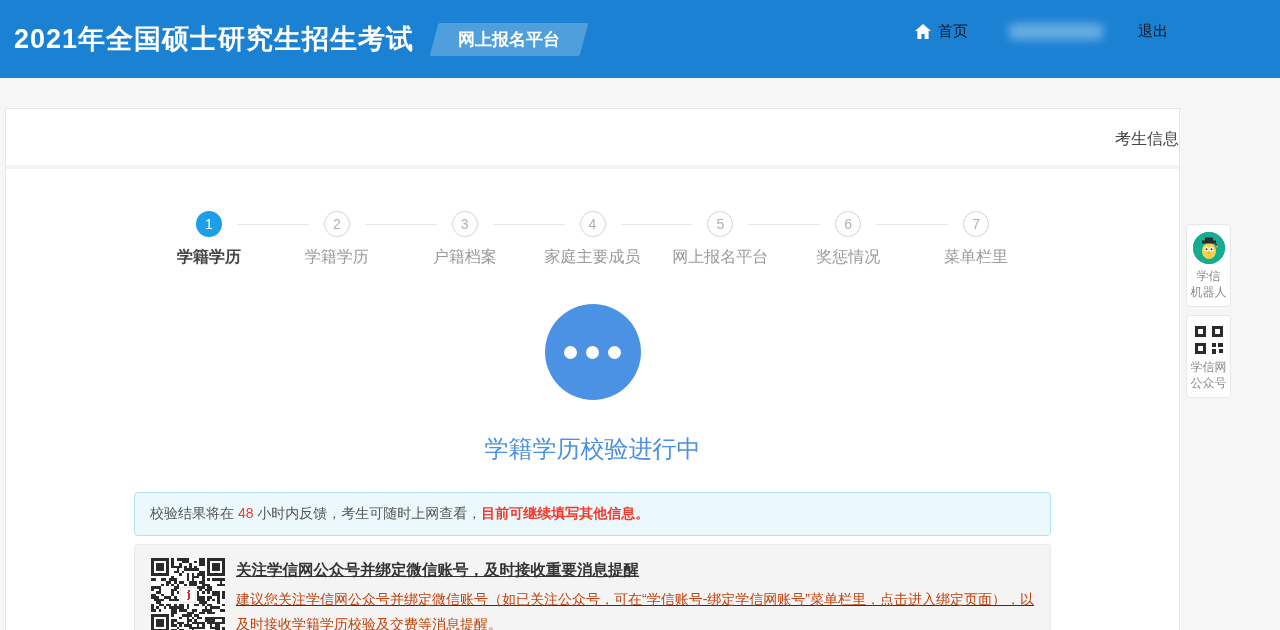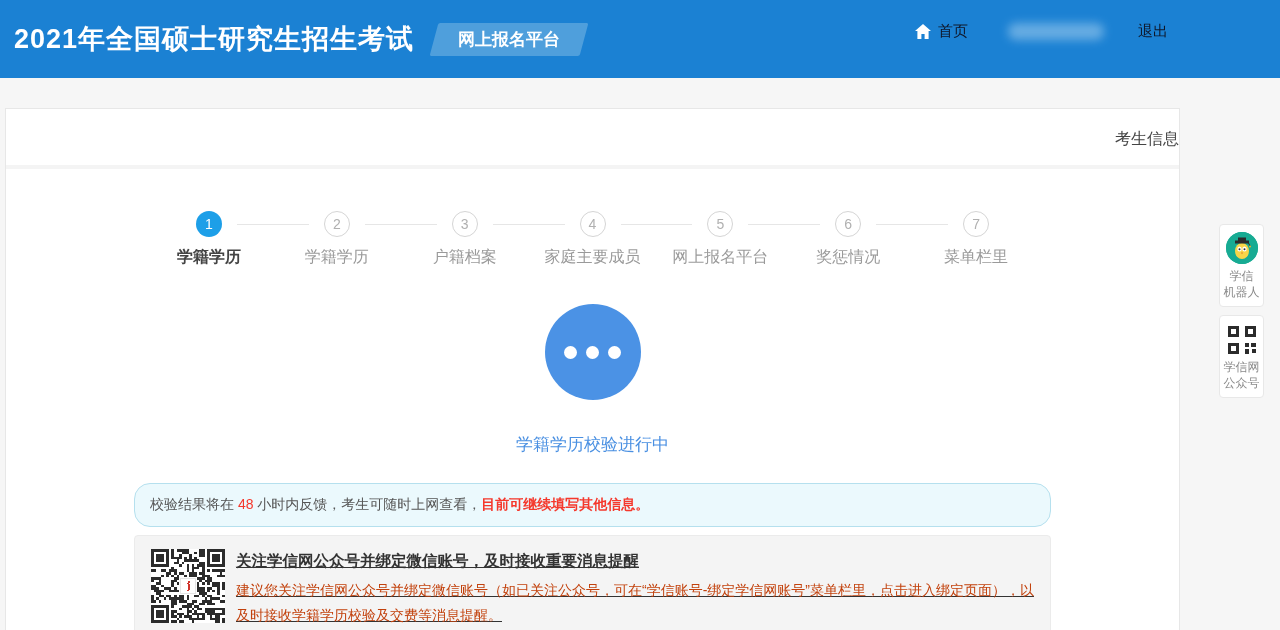--- a/index.html
+++ b/index.html
@@ -67,46 +67,46 @@
   .step.active .step-label { color:#444; font-weight:bold; }
 
   
   .big-circle {
     width:96px; height:96px; border-radius:50%; background:#4b92e5;
     margin:36px auto 0; display:flex; align-items:center; justify-content:center; gap:9px;
   }
   .big-circle i { width:13px; height:13px; border-radius:50%; background:#fff; }
 
   .status-text {
-    text-align:center; margin-top:33px; font-size:17px; color:#4a90e2;
+    text-align:center; margin-top:33px; font-size:24px; color:#4a90e2;
   }
 
   
   .alert {
     width:917px; margin:27px auto 0; background:#ebf9fd;
-    border:1px solid #b5e0ee; border-radius:16px;
+    border:1px solid #b5e0ee; border-radius:4px;
     padding:12px 15px; font-size:14px; color:#555;
   }
   .alert .red { color:#f5382c; }
   .alert .red-bold { color:#f5382c; font-weight:bold; }
 
   
   .notice {
     width:917px; margin:8px auto 0; background:#f4f4f4;
     border:1px solid #ebebeb; border-radius:4px;
     padding:13px 16px; display:flex; align-items:flex-start;
   }
   .qr-wrap { width:74px; height:74px; background:#fff; flex:none; position:relative; }
   .qr-wrap svg { display:block; }
   .notice-texts { margin-left:11px;text-decoration:underline; }
   .notice-title { font-size:15.5px; font-weight:bold; color:#333; margin-top:2px; }
   .notice-body { font-size:14px; color:#c2410c; line-height:25px; margin-top:6px; }
 
   
-  .widgets { position:absolute; right:16px; top:224px; width:45px; }
+  .widgets { position:absolute; right:49px; top:224px; width:45px; }
   .widget {
     background:#fff; border:1px solid #e8e8e8; border-radius:4px;
     padding:7px 2px 6px; text-align:center; margin-bottom:8px; cursor:pointer;
   }
   .widget-label { font-size:12px; color:#8a8a8a; line-height:16px; margin-top:4px; }
   .robot-circle {
     width:32px; height:32px; border-radius:50%; background:#17ab93;
     margin:0 auto; display:flex; align-items:center; justify-content:center;
   }
   .mini-qr { margin:2px auto 0; display:block; }

